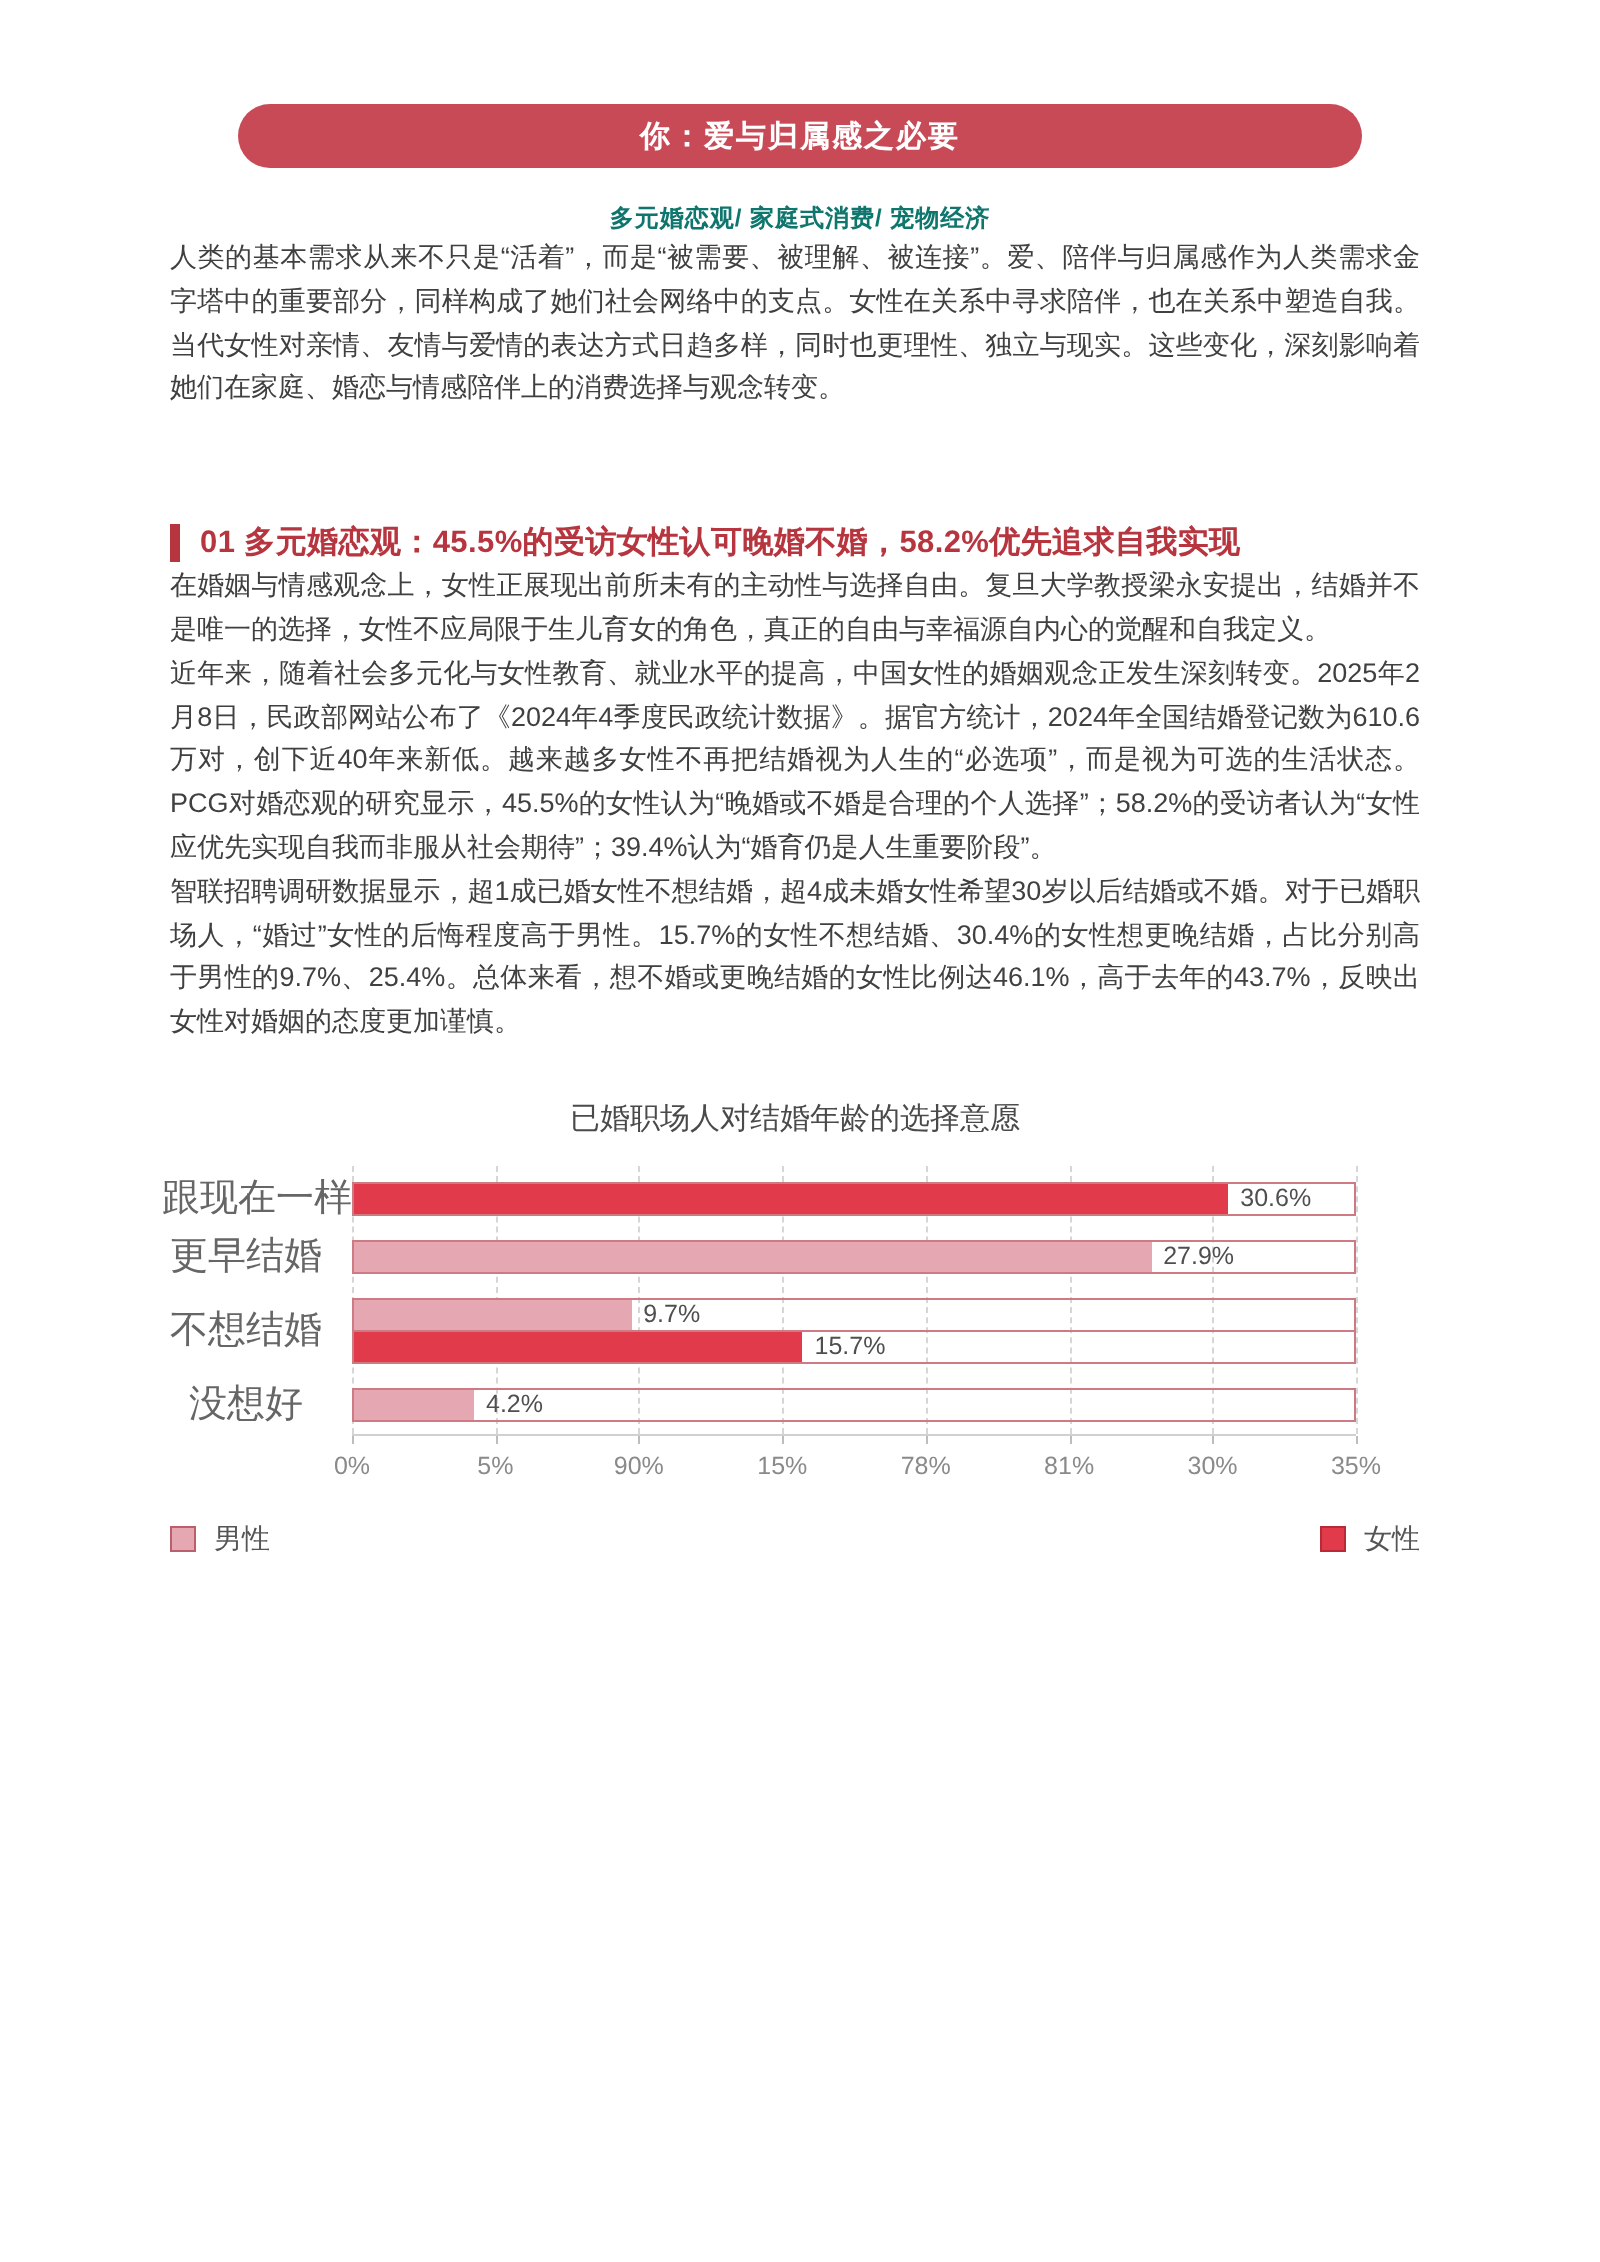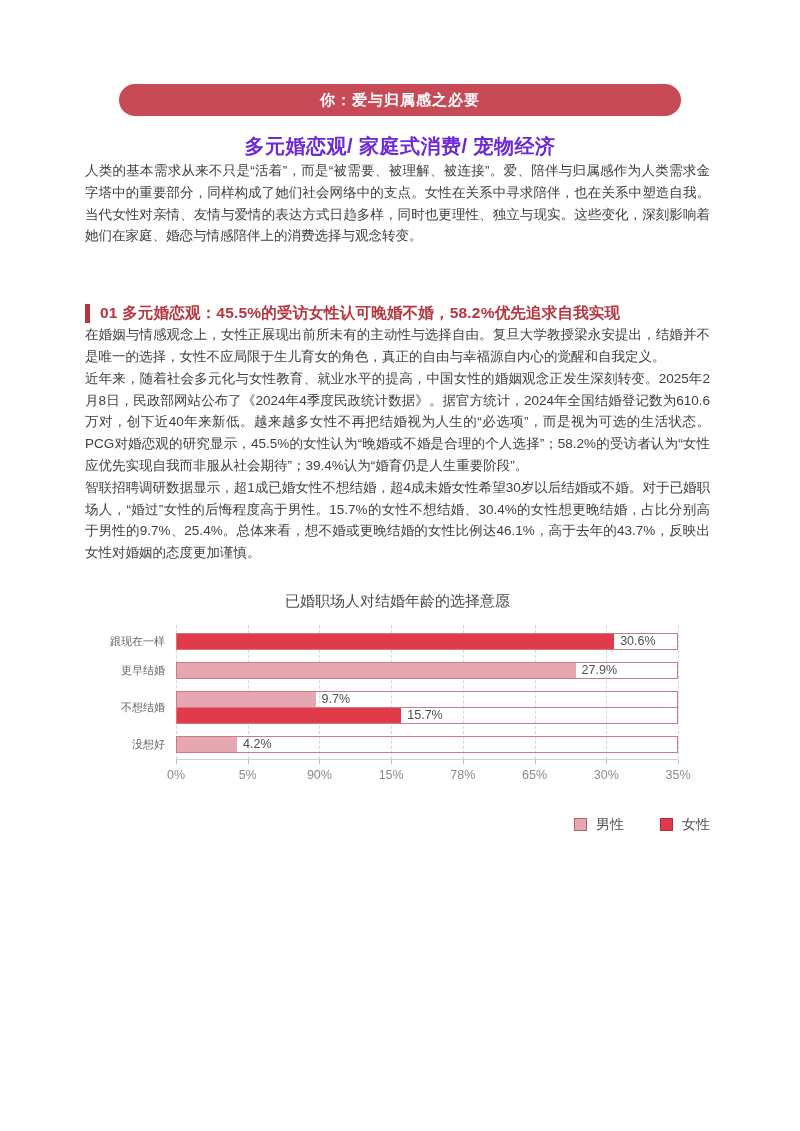--- a/index.html
+++ b/index.html
@@ -4,26 +4,26 @@
 <style>
   html,body{margin:0;padding:0;}
   body{
     width:800px;height:1131px;background:#ffffff;
     font-family:"Liberation Sans","DejaVu Sans",sans-serif;
     color:#404040;position:relative;overflow:hidden;
   }
   .page{position:relative;width:800px;height:1131px;}
 
   .banner{
-    margin:84px auto 0;width:562px;height:32px;background:#c94a57;
+    margin:52px auto 0;width:562px;height:32px;background:#c94a57;
     border-radius:16px;display:flex;align-items:center;justify-content:center;
     color:#ffffff;font-weight:bold;font-size:15px;letter-spacing:1px;
   }
   .subtitle{
-    text-align:center;color:#6d28d9;font-weight:bold;font-size:20px;
+    text-align:center;color:#0f766e;font-weight:bold;font-size:12px;
     margin-top:17px;letter-spacing:0.5px;
   }
 
   .content{margin:0 90px 0 85px;}
   p.body{
     font-size:13.5px;line-height:21.8px;color:#404040;
     text-align:justify;margin:0;
   }
   .p1{margin-top:36px;}
   .p-follow{margin-top:20px;}
@@ -35,41 +35,41 @@
   .chart{margin-top:28px;}
   .chart-title{text-align:center;font-size:15px;color:#4a4a4a;margin-bottom:14px;}
   .chart-area{
     position:relative;margin-left:91px;width:502px;
     padding:8px 0 6px 0;border-bottom:1px solid #d0d0d0;box-sizing:content-box;
   }
   .gridline{position:absolute;top:0;bottom:0;width:0;border-left:1px dashed #d6d6d6;}
   .cat-group{position:relative;margin-bottom:12px;}
   .cat-group:last-child{margin-bottom:0;}
   .cat-label{
-    position:absolute;left:-95px;width:84px;text-align:right;
+    position:absolute;left:-95px;width:84px;text-align:center;
     top:50%;transform:translateY(-50%);
-    font-size:11px;color:#666;white-space:nowrap;
+    font-size:19px;color:#666;white-space:nowrap;
   }
   .track{
     position:relative;height:17px;border:1px solid #cd7a82;
     box-sizing:border-box;background:transparent;
   }
   .track + .track{margin-top:-1px;}
   .fill{position:absolute;left:0;top:0;bottom:0;}
   .val{
     position:absolute;top:50%;transform:translateY(-50%);
     font-size:12.5px;color:#4f4f4f;padding-left:6px;white-space:nowrap;
   }
   .x-axis{position:relative;margin-left:91px;width:502px;height:30px;}
   .tick-mark{position:absolute;top:0;height:4px;width:0;border-left:1px solid #bdbdbd;}
   .tick-label{
     position:absolute;top:8px;transform:translateX(-50%);
     font-size:12.5px;color:#8a8a8a;white-space:nowrap;
   }
-  .legend{display:flex;justify-content:flex-end;gap:36px;margin-top:26px;}
+  .legend{display:flex;justify-content:space-between;gap:88px;margin-top:13px;}
   .legend-item{display:flex;align-items:center;gap:9px;font-size:14px;color:#555;}
   .swatch{width:13px;height:13px;box-sizing:border-box;}
 </style>
 </head>
 <body>
 
 <div class="page">
 
   <div class="banner">
     <span>你：爱与归属感之必要</span>
@@ -139,21 +139,21 @@
           <span class="tick-label" style="left: 0%;">0%</span>
           <div class="tick-mark" style="left: 14.2857%;"></div>
           <span class="tick-label" style="left: 14.2857%;">5%</span>
           <div class="tick-mark" style="left: 28.5714%;"></div>
           <span class="tick-label" style="left: 28.5714%;">90%</span>
           <div class="tick-mark" style="left: 42.8571%;"></div>
           <span class="tick-label" style="left: 42.8571%;">15%</span>
           <div class="tick-mark" style="left: 57.1429%;"></div>
           <span class="tick-label" style="left: 57.1429%;">78%</span>
           <div class="tick-mark" style="left: 71.4286%;"></div>
-          <span class="tick-label" style="left: 71.4286%;">65%</span>
+          <span class="tick-label" style="left: 71.4286%;">81%</span>
           <div class="tick-mark" style="left: 85.7143%;"></div>
           <span class="tick-label" style="left: 85.7143%;">30%</span>
           <div class="tick-mark" style="left: 100%;"></div>
           <span class="tick-label" style="left: 100%;">35%</span>
         </div>
       <div class="legend" id="legend">
           <div class="legend-item">
             <span class="swatch" style="background: rgb(229, 167, 178); border: 1px solid rgb(187, 95, 107);"></span>
             <span>男性</span>
           </div>

